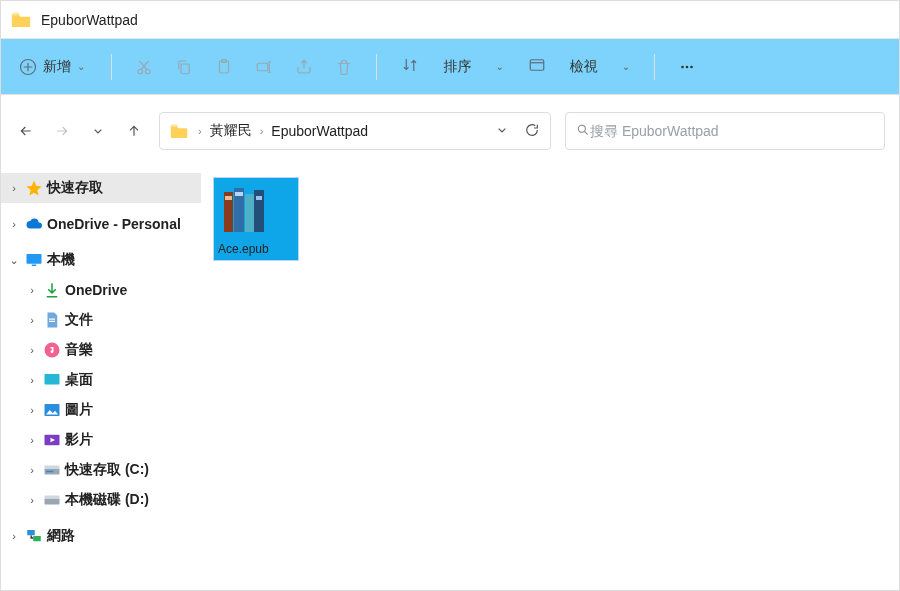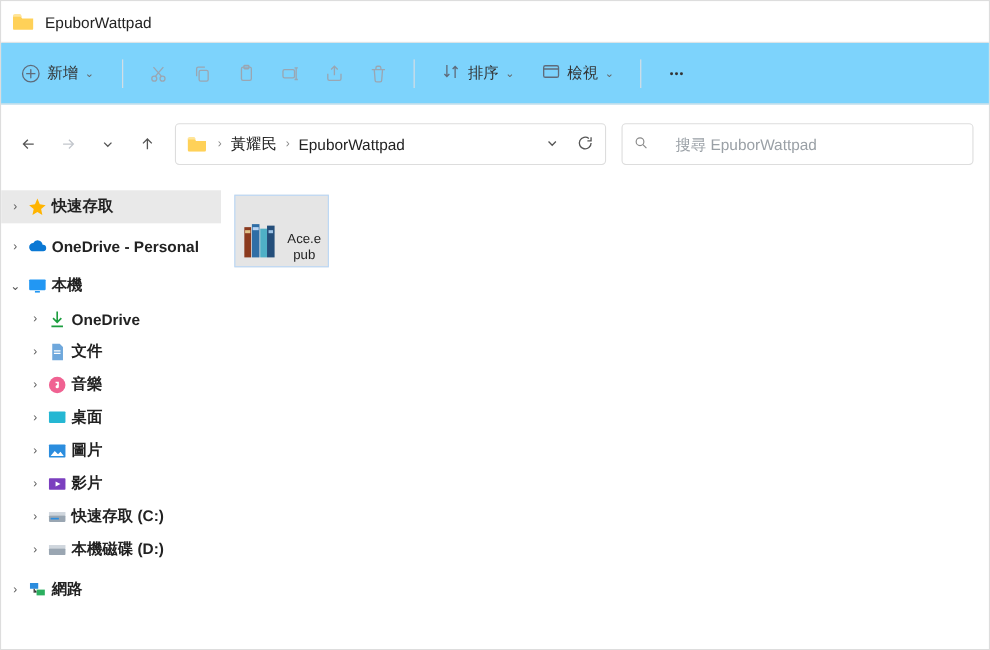--- a/index.html
+++ b/index.html
@@ -10,53 +10,53 @@
   .titlebar .folder-ico { width: 20px; height: 18px; }
   .titlebar .title { font-size: 14px; color: #222; }
 
   
   .ribbon { height: 56px; background: #7dd3fc; display: flex; align-items: center; padding: 0 10px; gap: 12px; border-bottom: 1px solid #e4e4e4; }
   .new-btn { display: flex; align-items: center; gap: 6px; padding: 6px 8px; border-radius: 4px; cursor: pointer; color: #333; font-size: 14px; }
   .plus-icon { width: 18px; height: 18px; }
   .chev { font-size: 10px; color: #666; }
   .rib-icon { width: 28px; height: 28px; display: flex; align-items: center; justify-content: center; color: #9aa6b2; border-radius: 4px; cursor: pointer; }
   .rib-icon svg { width: 18px; height: 18px; }
-  .rib-text { display: flex; align-items: center; gap: 6px; font-size: 14px; color: #333; padding: 4px 6px; border-radius: 4px; cursor: pointer; }
+  .rib-text { display: flex; align-items: center; gap: 24px; font-size: 14px; color: #333; padding: 4px 6px; border-radius: 4px; cursor: pointer; }
   .rib-text svg { width: 18px; height: 18px; }
   .sep { width: 1px; height: 26px; background: #dcdfe3; margin: 0 6px; }
 
   
   .addr-row { height: 72px; display: flex; align-items: center; padding: 0 14px; gap: 14px; }
   .nav-btns { display: flex; gap: 14px; align-items: center; }
   .nav-btn { width: 22px; height: 22px; display: flex; align-items: center; justify-content: center; color: #555; cursor: pointer; }
   .nav-btn svg { width: 16px; height: 16px; }
   .nav-btn.disabled { color: #c2c6cc; }
   .addr-box { flex: 1; height: 38px; border: 1px solid #ddd; border-radius: 4px; display: flex; align-items: center; padding: 0 10px; gap: 10px; font-size: 14px; color: #222; }
   .crumb { display: flex; align-items: center; gap: 8px; }
   .crumb span { cursor: pointer; }
   .crumb .sep-ch { color: #888; font-size: 11px; }
   .refresh { margin-left: auto; display: flex; align-items: center; gap: 14px; color: #555; }
   .refresh svg { width: 16px; height: 16px; cursor: pointer; }
-  .search-box { width: 320px; height: 38px; border: 1px solid #ddd; border-radius: 4px; display: flex; align-items: center; padding: 0 10px; gap: 24px; color: #888; font-size: 14px; }
+  .search-box { width: 320px; height: 38px; border: 1px solid #ddd; border-radius: 4px; display: flex; align-items: center; padding: 0 10px; gap: 0; color: #888; font-size: 14px; }
   .search-box svg { width: 14px; height: 14px; }
   .search-box input { border: none; outline: none; flex: 1; font-size: 14px; color: #333; }
   .search-box input::placeholder { color: #9aa0a6; }
 
   
   .main { display: flex; height: calc(100% - 38px - 56px - 72px); }
   .sidebar { width: 200px; border-right: 0; overflow-y: auto; font-size: 14px; color: #222; padding-top: 6px; }
   .tree-row { display: flex; align-items: center; height: 30px; padding-left: 6px; gap: 4px; cursor: pointer; }
   .tree-row.selected { background: #e9e9e9; }
   .tree-caret { width: 14px; font-size: 11px; color: #555; text-align: center; }
   .tree-icon { width: 18px; height: 18px; display: flex; align-items: center; justify-content: center; }
   .tree-label { white-space: nowrap; font-weight: bold; }
   .indent-1 { padding-left: 24px; }
 
   .content { flex: 1; padding: 10px 12px; }
-  .file-tile { width: 86px; border: 1px solid #b9d6f5; background: #e5e5e5; padding: 6px 4px 4px; display: flex; flex-direction: row; align-items: flex-end; gap: 4px; cursor: pointer; }
+  .file-tile { width: 86px; border: 1px solid #b9d6f5; background: #0ea5e9; padding: 6px 4px 4px; display: flex; flex-direction: column; align-items: flex-start; gap: 4px; cursor: pointer; }
   .file-tile .thumb { width: 54px; height: 54px; display: flex; align-items: flex-end; justify-content: center; }
   .file-tile .fname { font-size: 12px; color: #222; text-align: center; word-break: break-all; }
 </style>
 </head>
 <body>
 
 <div class="titlebar">
   <span class="folder-ico">
     <svg viewBox="0 0 24 20">
         <path fill="#FFD158" d="M1 4h8l2 3h12v11a2 2 0 0 1-2 2H3a2 2 0 0 1-2-2z"></path>

